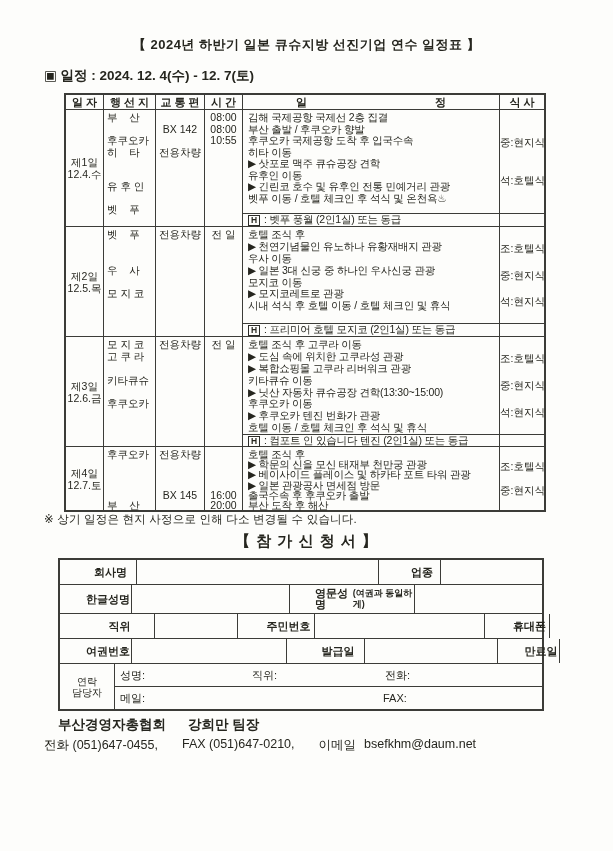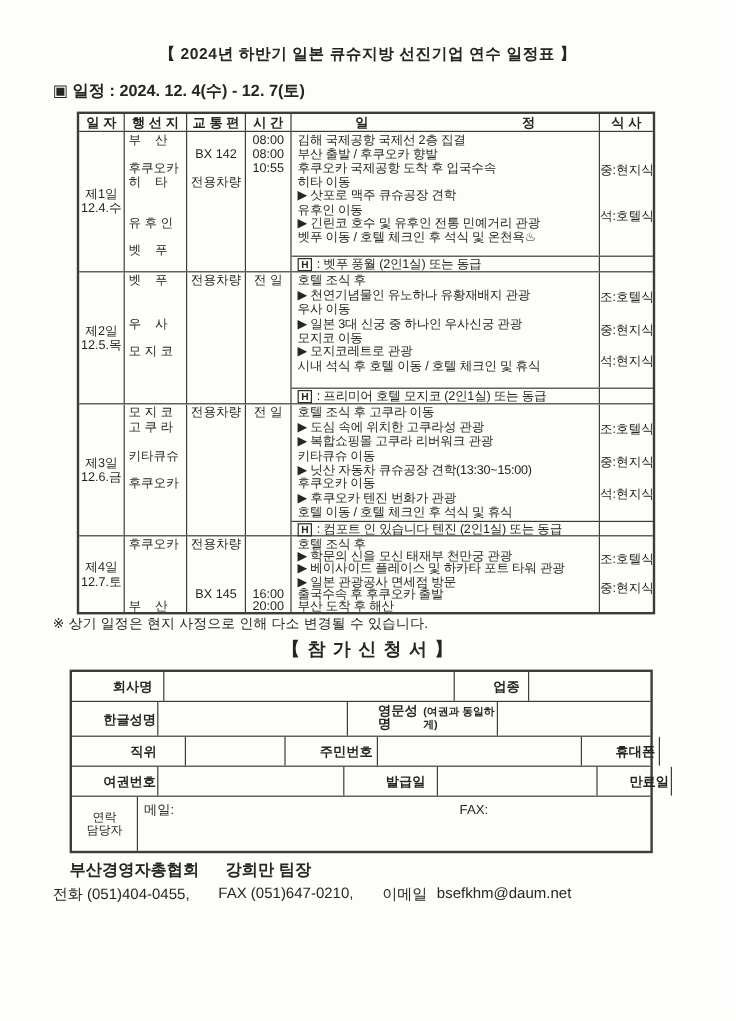--- a/index.html
+++ b/index.html
@@ -367,34 +367,39 @@
       <div class="fcell fval" style="width:108px"></div>
       <div class="fcell flabel" style="width:37px">만료일</div>
       <div class="fcell fval" style="flex:1"></div>
     </div>
     <div class="fcontact" style="height:45px">
       <div class="fc-label">
         <div>연락</div>
         <div>담당자</div>
       </div>
       <div class="fc-body">
+        <div class="fc-row first" style="height:23px">
+          <span class="fc-item" style="left:5px">성명:</span>
+          <span class="fc-item" style="left:137px">직위:</span>
+          <span class="fc-item" style="left:270px">전화:</span>
+        </div>
         <div class="fc-row" style="height:22px">
           <span class="fc-item" style="left:5px">메일:</span>
           <span class="fc-item" style="left:268px">FAX:</span>
         </div>
       </div>
     </div>
   </div>
 
   <div class="footer-org">
     <span>부산경영자총협회</span>
     <span>강희만 팀장</span>
   </div>
   <div class="footer-contact">
-    <span>전화 (051)404-0455,</span>
+    <span>전화 (051)647-0455,</span>
     <span>FAX (051)647-0210,</span>
     <span class="email-group">
       <span>이메일</span>
       <span>bsefkhm@daum.net</span>
     </span>
   </div>
 
 </div>
 
 </body></html>

